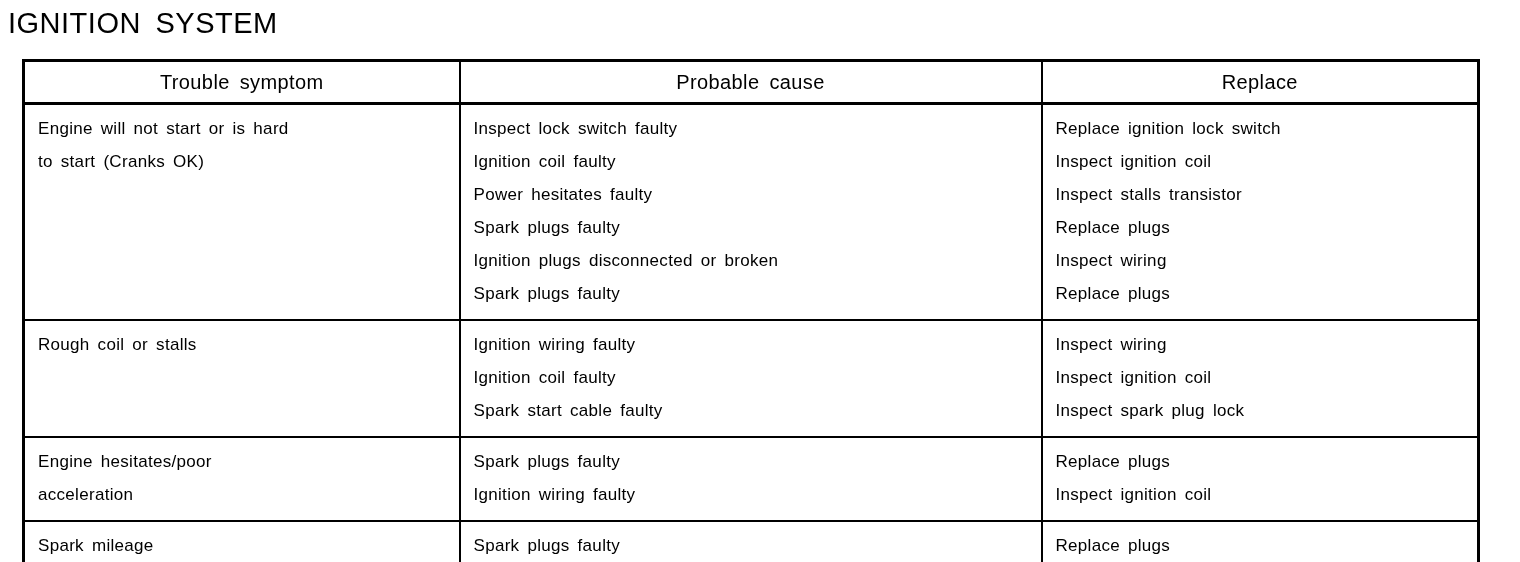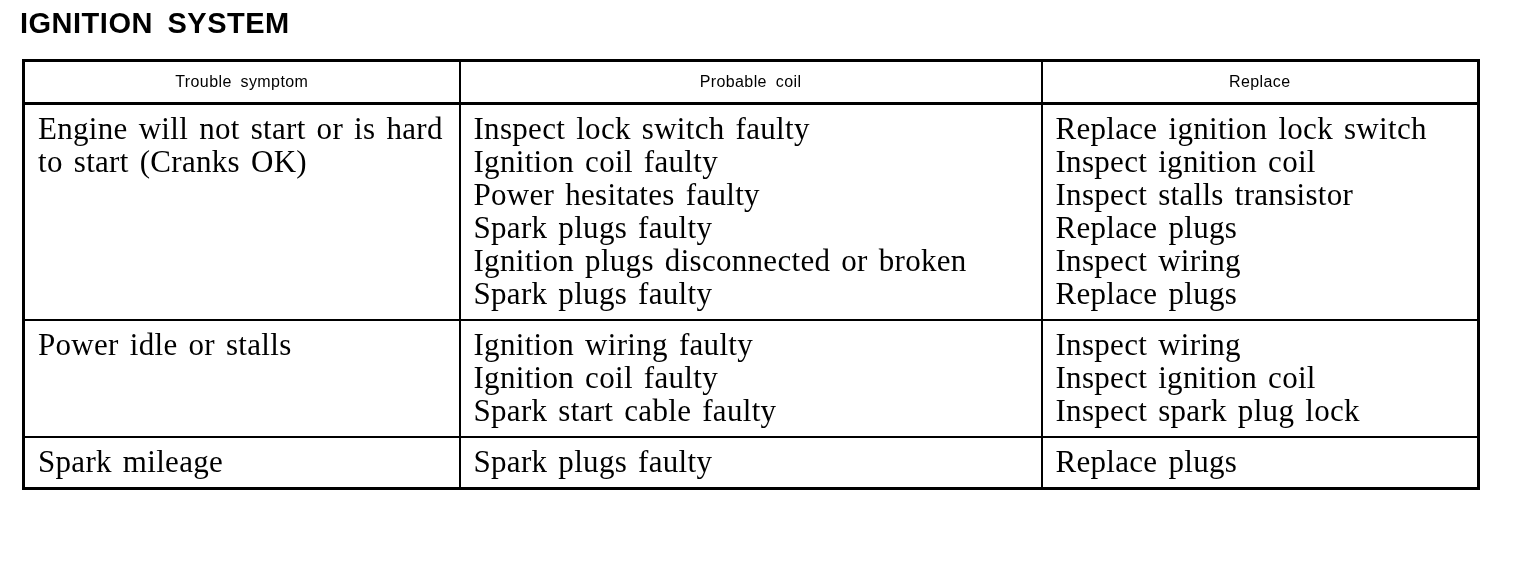--- a/index.html
+++ b/index.html
@@ -12,80 +12,79 @@
   .page {
     position: relative;
     width: 1520px;
     height: 562px;
     box-sizing: border-box;
     padding-top: 6px;
     background: #ffffff;
     overflow: hidden;
   }
   .title {
-    margin: 0 0 0 20px;
+    margin: 0 0 0 8px;
     font-size: 29px;
-    font-weight: bold;
+    font-weight: normal;
     letter-spacing: 0.5px;
     line-height: 34px;
     word-spacing: 6px;
   }
   table.ts-table {
     margin: 19px 0 0 22px;
     width: 1455px;
     border-collapse: collapse;
     table-layout: fixed;
     border: 3px solid #000;
   }
   col.c1 { width: 436px; }
   col.c2 { width: 582px; }
   col.c3 { width: 437px; }
   th {
     border: 2px solid #000;
     border-bottom: 3px solid #000;
     height: 40px;
     font-weight: normal;
-    font-size: 16px;
+    font-size: 20px;
     text-align: center;
     vertical-align: middle;
     letter-spacing: 0.4px;
     word-spacing: 4px;
     padding: 0;
   }
   td {
     border: 2px solid #000;
     vertical-align: top;
     padding: 7px 10px 9px 13px;
     overflow: hidden;
   }
   .line {
-    font-size: 31px;
+    font-size: 17px;
     line-height: 33px;
     letter-spacing: 0.3px;
     word-spacing: 3px;
     white-space: nowrap;
-    font-family: Liberation Serif, serif;
   }
 </style>
 </head>
 <body>
 
 <div class="page">
   <h1 class="title">IGNITION SYSTEM</h1>
 
   <table class="ts-table">
     <colgroup>
       <col class="c1">
       <col class="c2">
       <col class="c3">
     </colgroup>
     <thead>
       <tr>
         <th>Trouble symptom</th>
-        <th>Probable coil</th>
+        <th>Probable cause</th>
         <th>Replace</th>
       </tr>
     </thead>
     <tbody>
         <tr>
     <td class="cell">
             <div class="line">Engine will not start or is hard</div>
             <div class="line">to start (Cranks OK)</div>
           </td>
     <td class="cell">
@@ -100,31 +99,45 @@
             <div class="line">Replace ignition lock switch</div>
             <div class="line">Inspect ignition coil</div>
             <div class="line">Inspect stalls transistor</div>
             <div class="line">Replace plugs</div>
             <div class="line">Inspect wiring</div>
             <div class="line">Replace plugs</div>
           </td>
   </tr>
         <tr>
     <td class="cell">
-            <div class="line">Power idle or stalls</div>
+            <div class="line">Rough coil or stalls</div>
           </td>
     <td class="cell">
             <div class="line">Ignition wiring faulty</div>
             <div class="line">Ignition coil faulty</div>
             <div class="line">Spark start cable faulty</div>
           </td>
     <td class="cell">
             <div class="line">Inspect wiring</div>
             <div class="line">Inspect ignition coil</div>
             <div class="line">Inspect spark plug lock</div>
+          </td>
+  </tr>
+        <tr>
+    <td class="cell">
+            <div class="line">Engine hesitates/poor</div>
+            <div class="line">acceleration</div>
+          </td>
+    <td class="cell">
+            <div class="line">Spark plugs faulty</div>
+            <div class="line">Ignition wiring faulty</div>
+          </td>
+    <td class="cell">
+            <div class="line">Replace plugs</div>
+            <div class="line">Inspect ignition coil</div>
           </td>
   </tr>
         <tr>
     <td class="cell">
             <div class="line">Spark mileage</div>
           </td>
     <td class="cell">
             <div class="line">Spark plugs faulty</div>
           </td>
     <td class="cell">

